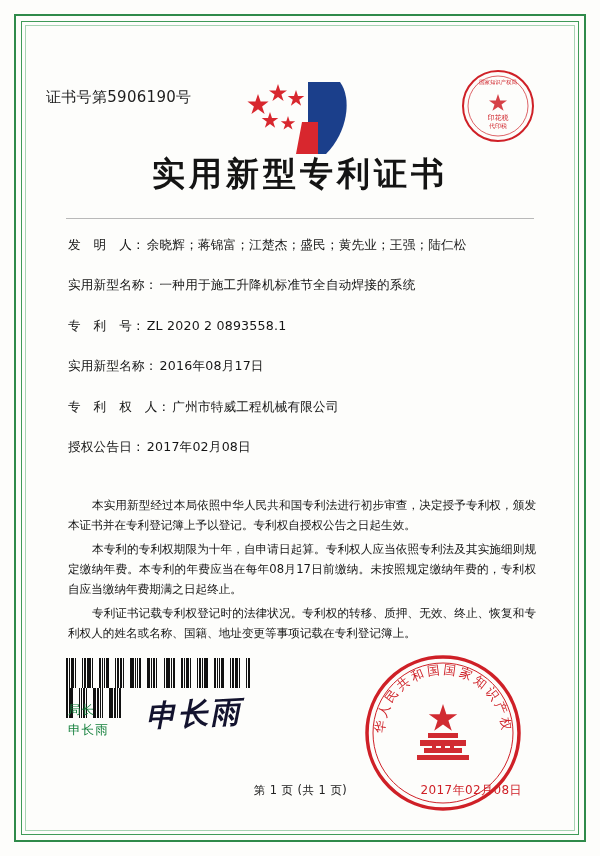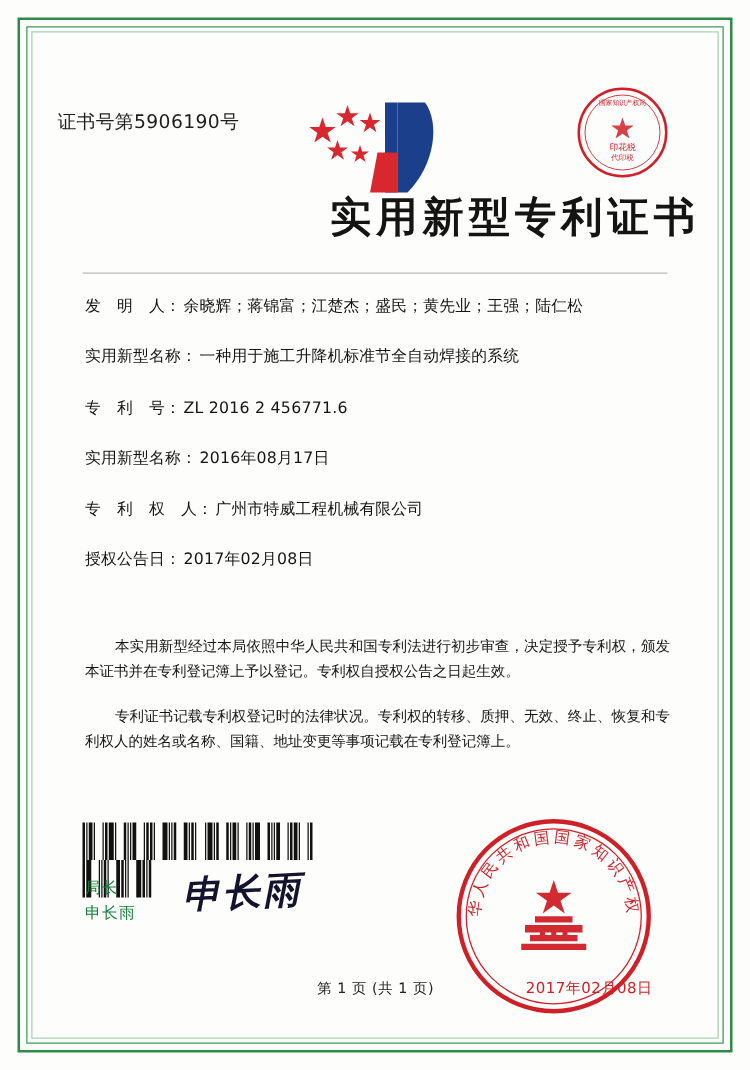--- a/index.html
+++ b/index.html
@@ -86,21 +86,21 @@
     top: 28px;
     width: 76px;
     height: 76px;
   }
 
   .main-title {
     position: absolute;
     left: 0;
     right: 0;
     top: 112px;
-    text-align: right;
+    text-align: center;
     font-family: "DejaVu Serif", "Liberation Serif", serif;
     font-weight: bold;
     font-size: 33px;
     letter-spacing: 4px;
     color: #141414;
   }
   .title-rule {
     position: absolute;
     left: 26px;
     right: 26px;
@@ -136,21 +136,21 @@
     position: absolute;
     left: 28px;
     right: 24px;
     top: 452px;
     font-size: 11.6px;
     line-height: 1.72;
     color: #151515;
     text-align: justify;
   }
   .paragraphs p {
-    margin: 16px 0 2px 0;
+    margin: 4px 0 2px 0;
     text-indent: 24px;
   }
 
   
   .barcode {
     position: absolute;
     left: 26px;
     top: 618px;
     width: 188px;
     height: 30px;
@@ -261,38 +261,39 @@
       <div class="field-row">
         <span class="field-label">发　明　人：</span>
         <span class="field-value">余晓辉；蒋锦富；江楚杰；盛民；黄先业；王强；陆仁松</span>
       </div>
       <div class="field-row">
         <span class="field-label">实用新型名称：</span>
         <span class="field-value">一种用于施工升降机标准节全自动焊接的系统</span>
       </div>
       <div class="field-row">
         <span class="field-label">专　利　号：</span>
-        <span class="field-value">ZL 2016 2 456771.6</span>
+        <span class="field-value">ZL 2020 2 0893558.1</span>
       </div>
       <div class="field-row">
         <span class="field-label">实用新型名称：</span>
         <span class="field-value">2016年08月17日</span>
       </div>
       <div class="field-row">
         <span class="field-label">专　利　权　人：</span>
         <span class="field-value">广州市特威工程机械有限公司</span>
       </div>
       <div class="field-row">
         <span class="field-label">授权公告日：</span>
         <span class="field-value">2017年02月08日</span>
       </div>
     </div>
 
     <div class="paragraphs">
       <p>本实用新型经过本局依照中华人民共和国专利法进行初步审查，决定授予专利权，颁发本证书并在专利登记簿上予以登记。专利权自授权公告之日起生效。</p>
+      <p>本专利的专利权期限为十年，自申请日起算。专利权人应当依照专利法及其实施细则规定缴纳年费。本专利的年费应当在每年08月17日前缴纳。未按照规定缴纳年费的，专利权自应当缴纳年费期满之日起终止。</p>
       <p>专利证书记载专利权登记时的法律状况。专利权的转移、质押、无效、终止、恢复和专利权人的姓名或名称、国籍、地址变更等事项记载在专利登记簿上。</p>
     </div>
 
     <div class="barcode">
       <span style="width:2px"></span><span style="width:1px"></span><span style="width:3px"></span><span style="width:1px"></span>
       <span style="width:1px"></span><span style="width:2px"></span><span style="width:4px"></span><span style="width:1px"></span>
       <span style="width:2px"></span><span style="width:1px"></span><span style="width:1px"></span><span style="width:3px"></span>
       <span style="width:1px"></span><span style="width:2px"></span><span style="width:2px"></span><span style="width:1px"></span>
       <span style="width:4px"></span><span style="width:1px"></span><span style="width:1px"></span><span style="width:2px"></span>
       <span style="width:3px"></span><span style="width:1px"></span><span style="width:2px"></span><span style="width:1px"></span>

